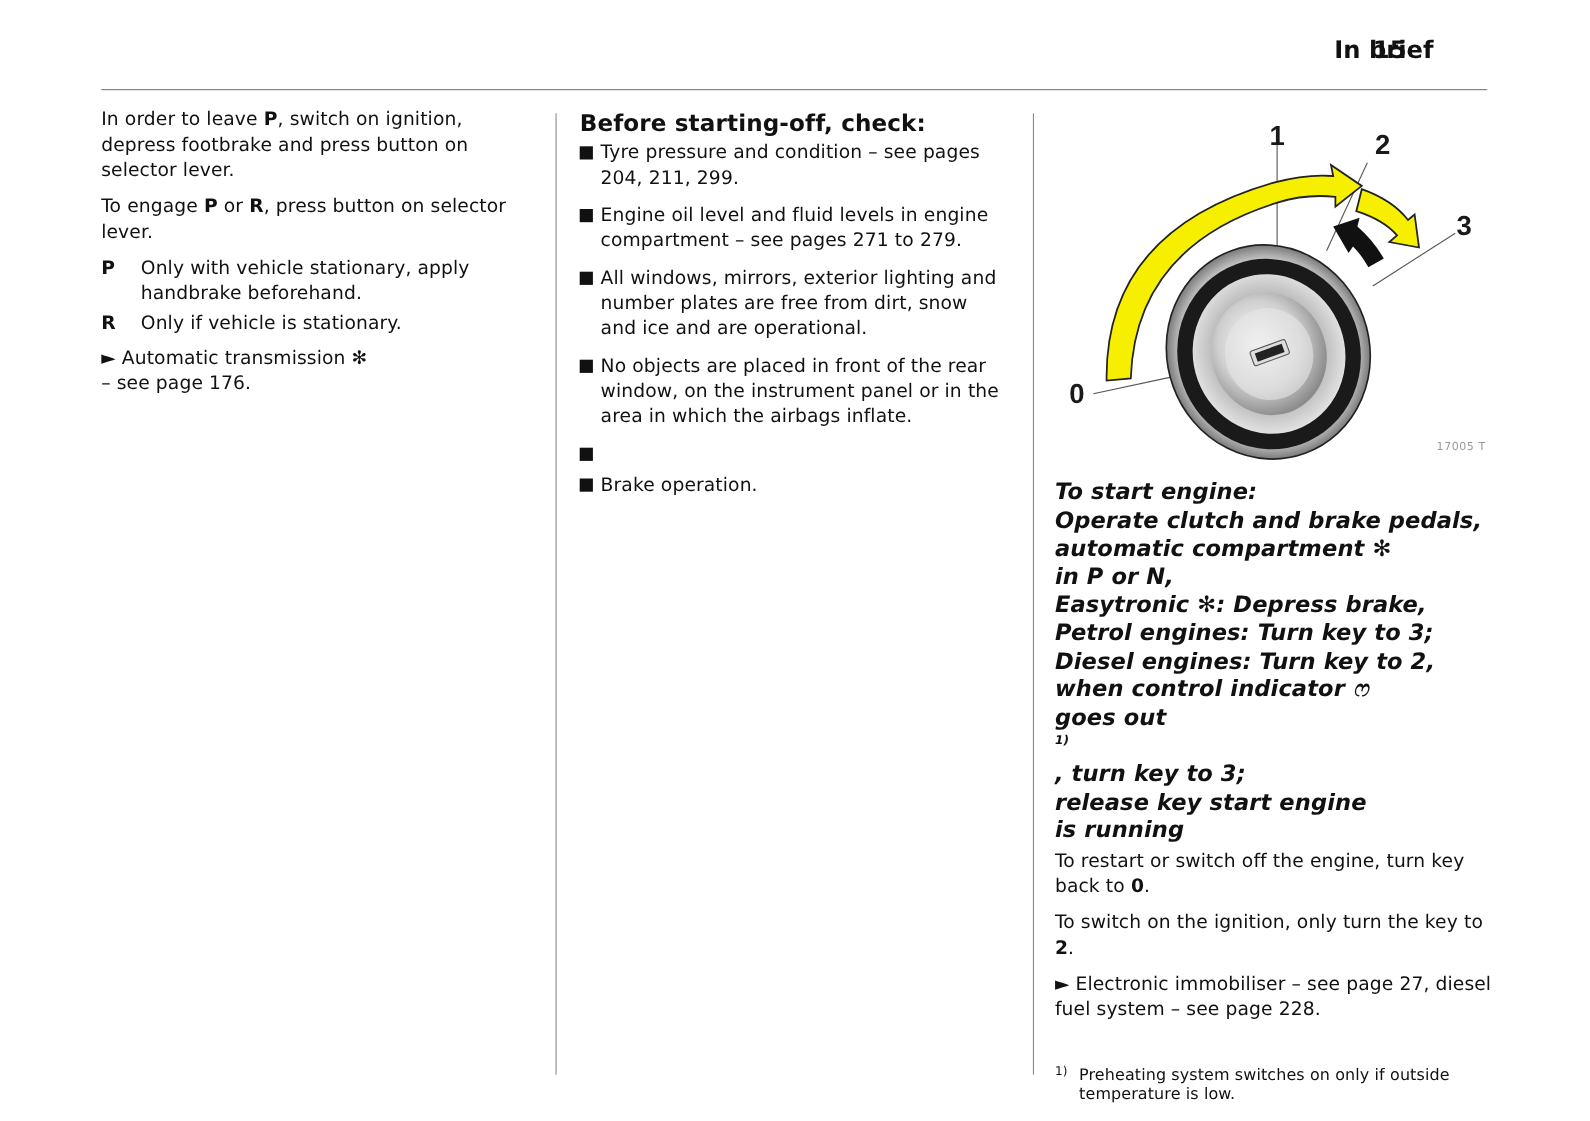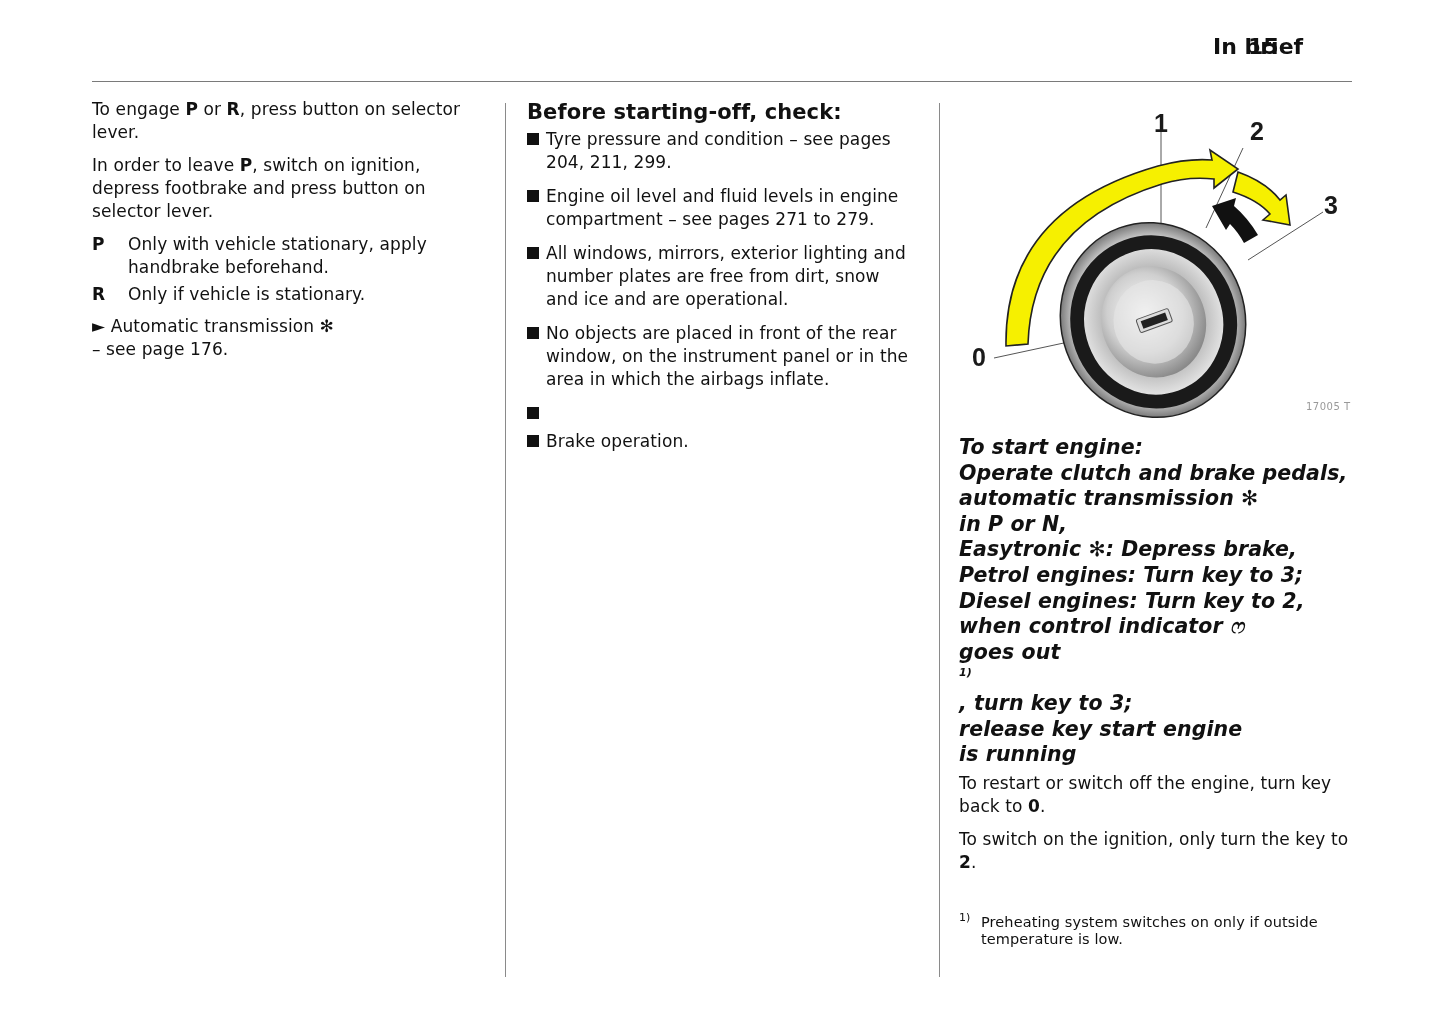--- a/index.html
+++ b/index.html
@@ -44,22 +44,22 @@
 <div>
   <span class="header-title">In brief</span>
   <span class="header-page">15</span>
   <div class="header-rule"></div>
 </div>
 
 <div class="vdivider" style="left:505px"></div>
 <div class="vdivider" style="left:939px"></div>
 
 <div class="col col1">
+  <p><span>In order to leave </span><span class="b">P</span><span>, switch on ignition, depress footbrake and press button on selector lever.</span></p>
   <p><span>To engage </span><span class="b">P</span><span> or </span><span class="b">R</span><span>, press button on selector lever.</span></p>
-  <p><span>In order to leave </span><span class="b">P</span><span>, switch on ignition, depress footbrake and press button on selector lever.</span></p>
   <div class="item">
     <span class="tag">P</span>
     <span>Only with vehicle stationary, apply handbrake beforehand.</span>
   </div>
   <div class="item" style="margin-bottom:9px">
     <span class="tag">R</span>
     <span>Only if vehicle is stationary.</span>
   </div>
   <p>
     <span>►</span>
@@ -138,29 +138,30 @@
     <text x="376" y="114" font-family="Liberation Sans, sans-serif" font-weight="bold" font-size="25" fill="#1a1a1a">3</text>
     <text x="24" y="266" font-family="Liberation Sans, sans-serif" font-weight="bold" font-size="25" fill="#1a1a1a">0</text>
   </svg>
 </div>
 <div class="fig-id">17005 T</div>
 
 <div class="col col3">
   <div class="start">
     <span>To start engine:</span>
     <span>Operate clutch and brake pedals,</span>
-    <span>automatic transmission ✻</span>
+    <span>automatic compartment ✻</span>
     <span>in P or N,</span>
     <span>Easytronic ✻: Depress brake,</span>
     <span>Petrol engines: Turn key to 3;</span>
     <span>Diesel engines: Turn key to 2,</span>
     <span>when control indicator ෆ</span>
     <span><span>goes out</span><sup>1)</sup><span>, turn key to 3;</span></span>
     <span>release key start engine</span>
     <span>is running</span>
   </div>
   <p><span>To restart or switch off the engine, turn key back to </span><span class="b">0</span><span>.</span></p>
   <p><span>To switch on the ignition, only turn the key to </span><span class="b">2</span><span>.</span></p>
+  <p><span>►</span> <span>Electronic immobiliser – see page 27, diesel fuel system – see page 228.</span></p>
   <div class="footnote">
     <span class="fn">1)</span>
     <span>Preheating system switches on only if outside temperature is low.</span>
   </div>
 </div>
 
 </body></html>

